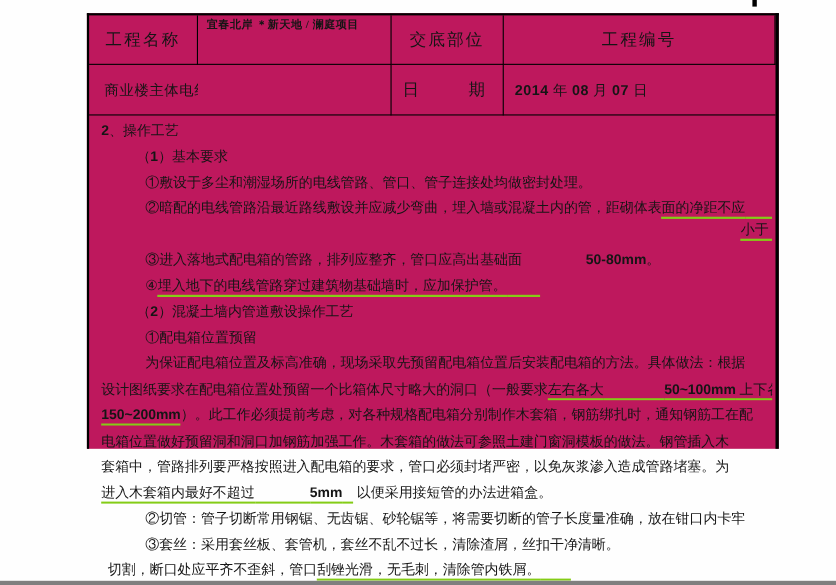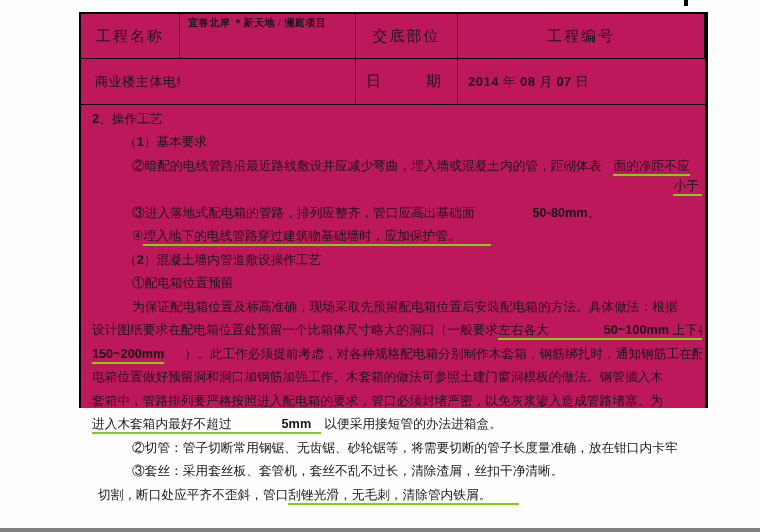--- a/index.html
+++ b/index.html
@@ -96,29 +96,30 @@
 
     <div class="hcell val last-col">商业楼主体电线管、盒预埋</div>
     <div class="hcell"></div>
     <div class="hcell lab-date"><span>日</span><span class="gapseg" style="width: 45px;"></span><span>期</span></div>
     <div class="hcell val-date last-col"><span class="num">2014</span><span> 年 </span><span class="num">08</span><span> 月 </span><span class="num">07</span><span> 日</span></div>
   </div>
 
   <div class="body-area">
       <div class="line" style="padding-left: 8px;"><span class="num">2</span><span>、操作工艺</span></div>
       <div class="line" style="padding-left: 40px;"><span>（</span><span class="num">1</span><span>）基本要求</span></div>
-      <div class="line" style="padding-left: 48px; gap: 12px;"><span>②暗配的电线管路沿最近路线敷设并应减少弯曲，埋入墙或混凝土内的管，距砌体表</span><span class="u">面的净距不应</span><span class="fillseg u"></span></div>
+      <div class="line" style="padding-left: 48px;"><span>①敷设于多尘和潮湿场所的电线管路、管口、管子连接处均做密封处理。</span></div>
+      <div class="line" style="padding-left: 48px;"><span>②暗配的电线管路沿最近路线敷设并应减少弯曲，埋入墙或混凝土内的管，距砌体表</span><span class="u">面的净距不应</span><span class="fillseg u"></span></div>
       <div class="line" style="padding-left: 12px; flex-direction: column;"><span class="u">小于 </span><span class="num u">15mm</span><span class="u">。</span><span class="gapseg u" style="width: 8px;"></span></div>
       <div class="line" style="padding-left: 48px;"><span>③进入落地式配电箱的管路，排列应整齐，管口应高出基础面</span><span class="gapseg" style="width: 58px;"></span><span class="num">50-80mm</span><span>。</span></div>
       <div class="line" style="padding-left: 48px;"><span>④</span><span class="u">埋入地下的电线管路穿过建筑物基础墙时，应加保护管。</span><span class="gapseg u" style="width: 30px;"></span></div>
       <div class="line" style="padding-left: 40px;"><span>（</span><span class="num">2</span><span>）混凝土墙内管道敷设操作工艺</span></div>
       <div class="line" style="padding-left: 48px;"><span>①配电箱位置预留</span></div>
       <div class="line" style="padding-left: 48px;"><span>为保证配电箱位置及标高准确，现场采取先预留配电箱位置后安装配电箱的方法。具体做法：根据</span></div>
       <div class="line" style="padding-left: 8px;"><span>设计图纸要求在配电箱位置处预留一个比箱体尺寸略大的洞口（一般要求</span><span class="u">左右各大</span><span class="gapseg u" style="width: 55px;"></span><span class="num u">50~100mm</span><span class="u"> 上下各大</span><span class="fillseg u"></span></div>
-      <div class="line" style="padding-left: 8px; gap: 20px;"><span class="num u">150~200mm</span><span>）。此工作必须提前考虑，对各种规格配电箱分别制作木套箱，钢筋绑扎时，通知钢筋工在配</span></div>
+      <div class="line" style="padding-left: 8px;"><span class="num u">150~200mm</span><span>）。此工作必须提前考虑，对各种规格配电箱分别制作木套箱，钢筋绑扎时，通知钢筋工在配</span></div>
       <div class="line" style="padding-left: 8px;"><span>电箱位置做好预留洞和洞口加钢筋加强工作。木套箱的做法可参照土建门窗洞模板的做法。钢管插入木</span></div>
       <div class="line" style="padding-left: 8px;"><span>套箱中，管路排列要严格按照进入配电箱的要求，管口必须封堵严密，以免灰浆渗入造成管路堵塞。为</span></div>
       <div class="line" style="padding-left: 8px;"><span class="u">进入木套箱内最好不超过</span><span class="gapseg u" style="width: 50px;"></span><span class="num u">5mm</span><span class="gapseg u" style="width: 10px;"></span><span> 以便采用接短管的办法进箱盒。</span></div>
       <div class="line" style="padding-left: 48px;"><span>②切管：管子切断常用钢锯、无齿锯、砂轮锯等，将需要切断的管子长度量准确，放在钳口内卡牢</span></div>
       <div class="line" style="padding-left: 48px;"><span>③套丝：采用套丝板、套管机，套丝不乱不过长，清除渣屑，丝扣干净清晰。</span></div>
       <div class="line" style="padding-left: 14px;"><span>切割，断口处应平齐不歪斜，管口</span><span class="u">刮锉光滑，无毛刺，清除管内铁屑。</span><span class="gapseg u" style="width: 28px;"></span></div>
     </div>
 </div>
 
 <div class="bottom-strip"></div>

